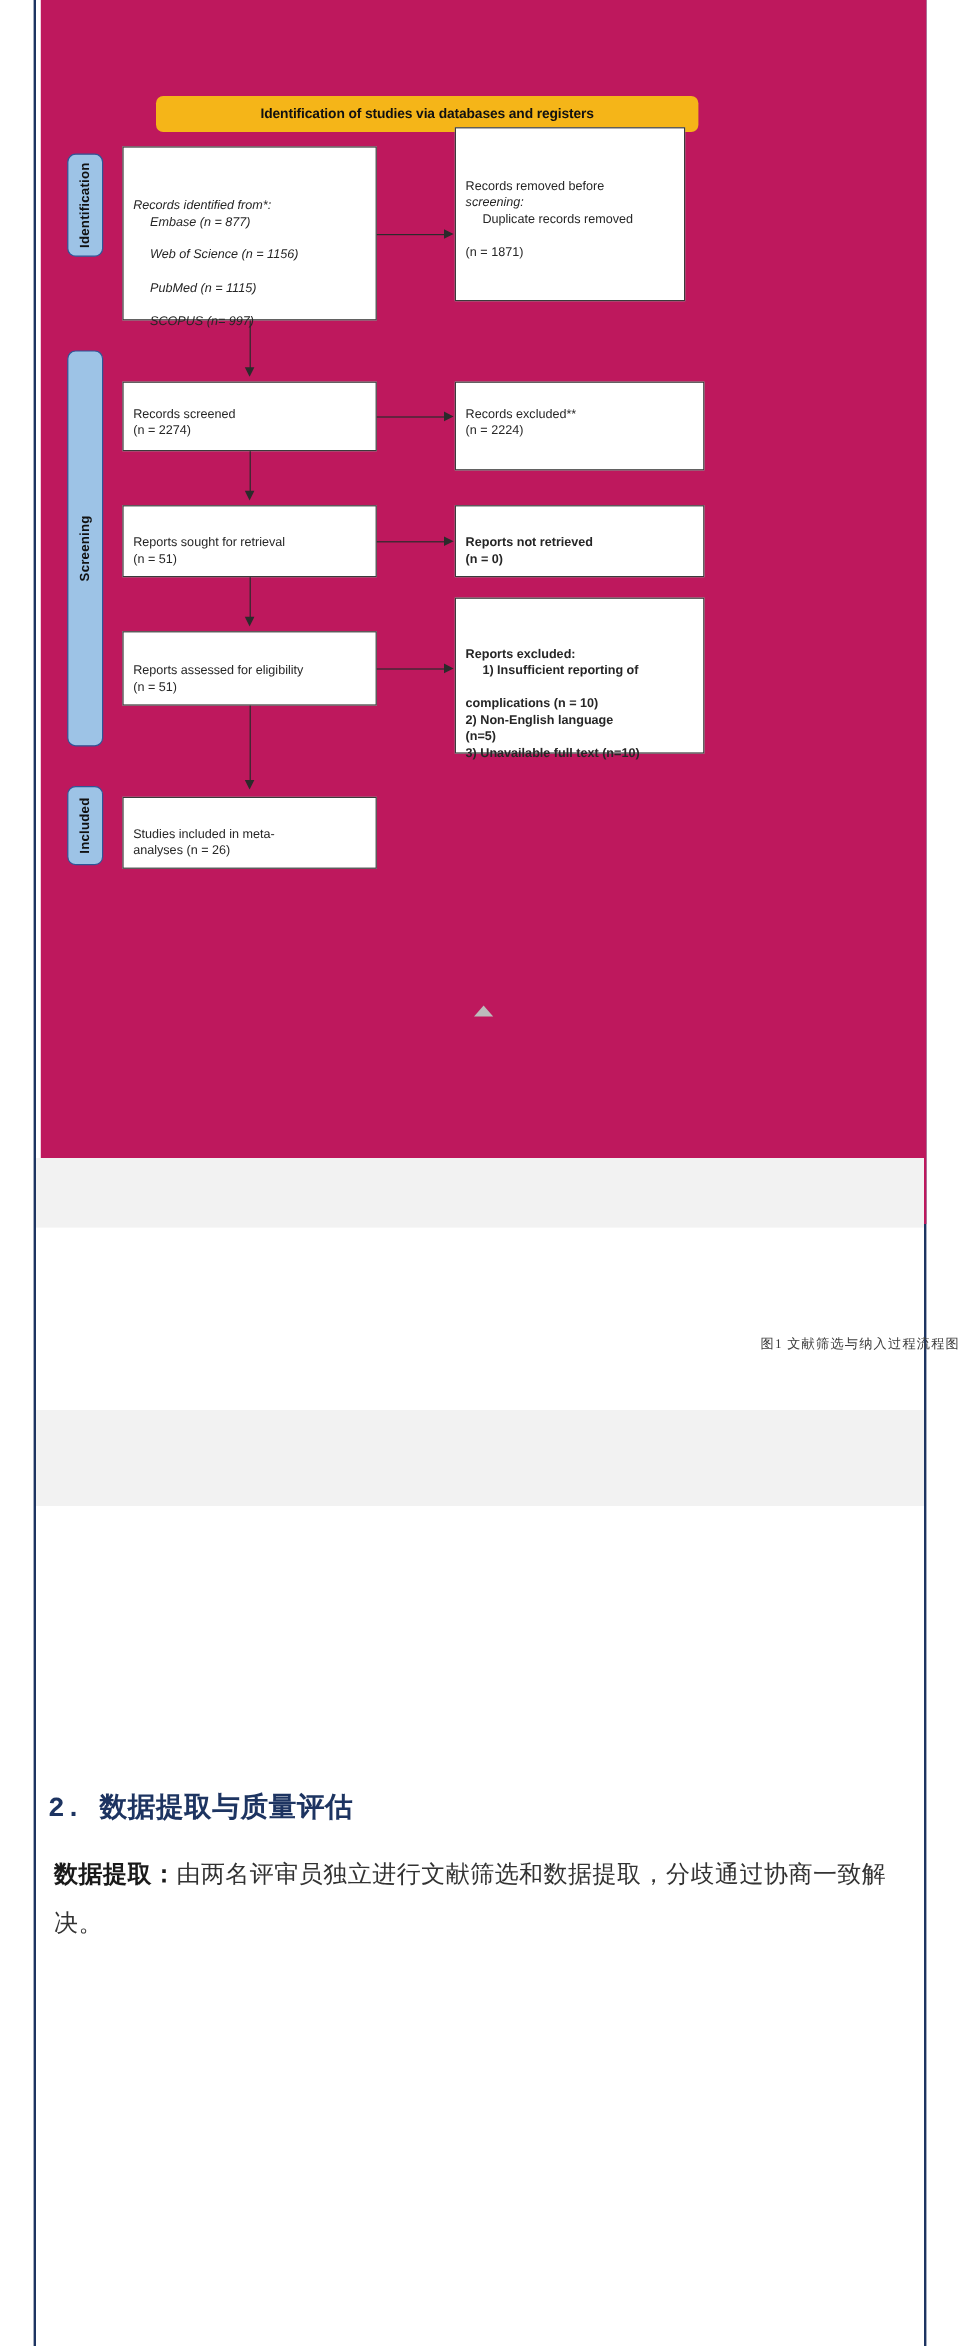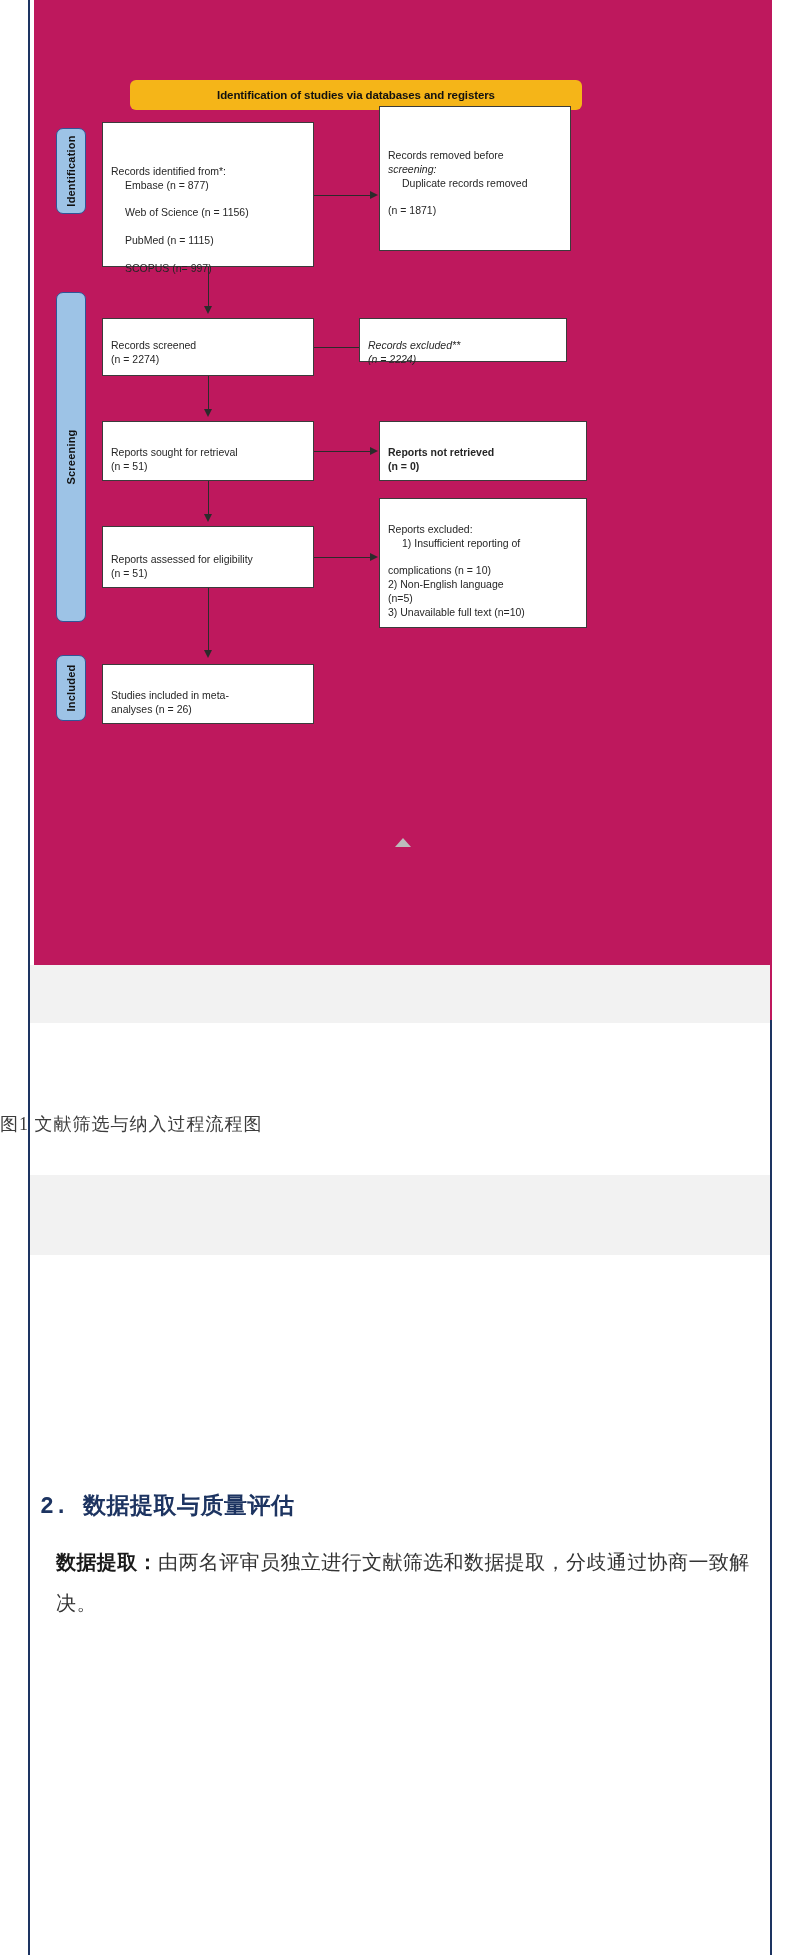--- a/index.html
+++ b/index.html
@@ -123,22 +123,22 @@
     border-left: 8px solid transparent;
     border-right: 8px solid transparent;
     border-bottom: 9px solid #bcbcbc;
   }
 
   .fig-caption {
     position: absolute;
     left: 0;
     right: 0;
     top: 1112px;
-    text-align: left;
-    font-size: 18px;
+    text-align: right;
+    font-size: 11px;
     color: #3c3c3c;
     font-family: "Liberation Serif", "DejaVu Serif", serif;
     letter-spacing: 1px;
   }
 
   
   .band {
     position: absolute;
     left: 30px;
     right: 30px;
@@ -159,21 +159,21 @@
     font-size: 23px;
     font-weight: bold;
     color: #1d3461;
     letter-spacing: 0.5px;
     margin: 0 0 22px 0;
   }
   .para {
     font-size: 20px;
     color: #333333;
     line-height: 2.05;
-    margin: 0 0 52px 16px;
+    margin: 0 0 52px 5px;
     letter-spacing: 0.4px;
   }
   .para .lead {
     font-weight: bold;
     color: #1a1a1a;
   }
 </style>
 </head>
 <body>
 
@@ -191,21 +191,21 @@
     </div>
 
     <div class="stage-tab" style="left:22px; top:232px; height:330px;">
       <span>Screening</span>
     </div>
 
     <div class="stage-tab" style="left:22px; top:595px; height:66px;">
       <span>Included</span>
     </div>
 
-    <div class="pbox" style="left:68px; top:62px; width:212px; height:145px; padding-top:28px;">
+    <div class="pbox" style="left:68px; top:62px; width:212px; height:145px; padding-top:28px;font-style:italic;">
       <span>Records identified from*:</span>
       <span class="ind1">Embase (n = 877)</span>
       <span class="ind1">Web of Science (n = 1156)</span>
       <span class="ind1">PubMed (n = 1115)</span>
       <span class="ind1">SCOPUS (n= 997)</span>
     </div>
 
     <div class="arrow-h" style="left:280px; top:135px; width:56px;"></div>
     <div class="arrow-head-r" style="left:336px; top:131px;"></div>
 
@@ -220,21 +220,21 @@
     <div class="arrow-head-d" style="left:169.5px; top:246px;"></div>
 
     <div class="pbox" style="left:68px; top:258px; width:212px; height:58px;">
       <span>Records screened</span>
       <span>(n = 2274)</span>
     </div>
 
     <div class="arrow-h" style="left:280px; top:287px; width:56px;"></div>
     <div class="arrow-head-r" style="left:336px; top:283px;"></div>
 
-    <div class="pbox" style="left:325px; top:258px; width:208px; height:44px;font-style:italic;">
+    <div class="pbox" style="left:345px; top:258px; width:208px; height:74px;">
       <span>Records excluded**</span>
       <span>(n = 2224)</span>
     </div>
 
     <div class="arrow-v" style="left:174px; top:316px; height:36px;"></div>
     <div class="arrow-head-d" style="left:169.5px; top:349px;"></div>
 
     <div class="pbox" style="left:68px; top:361px; width:212px; height:60px; padding-top:10px;">
       <span>Reports sought for retrieval</span>
       <span>(n = 51)</span>
@@ -252,21 +252,21 @@
     <div class="arrow-head-d" style="left:169.5px; top:454px;"></div>
 
     <div class="pbox" style="left:68px; top:466px; width:212px; height:62px; padding-top:12px;">
       <span>Reports assessed for eligibility</span>
       <span>(n = 51)</span>
     </div>
 
     <div class="arrow-h" style="left:280px; top:497px; width:56px;"></div>
     <div class="arrow-head-r" style="left:336px; top:493px;"></div>
 
-    <div class="pbox" style="left:345px; top:438px; width:208px; height:130px; padding-top:10px;">
+    <div class="pbox" style="left:345px; top:438px; width:208px; height:130px; padding-top:26px;font-weight:bold;">
       <span>Reports excluded:</span>
       <span class="ind1">1) Insufficient reporting of</span>
       <span>complications (n = 10)</span>
       <span>2) Non-English language</span>
       <span>(n=5)</span>
       <span>3) Unavailable full text (n=10)</span>
     </div>
 
     <div class="arrow-v" style="left:174px; top:528px; height:65px;"></div>
     <div class="arrow-head-d" style="left:169.5px; top:590px;"></div>

